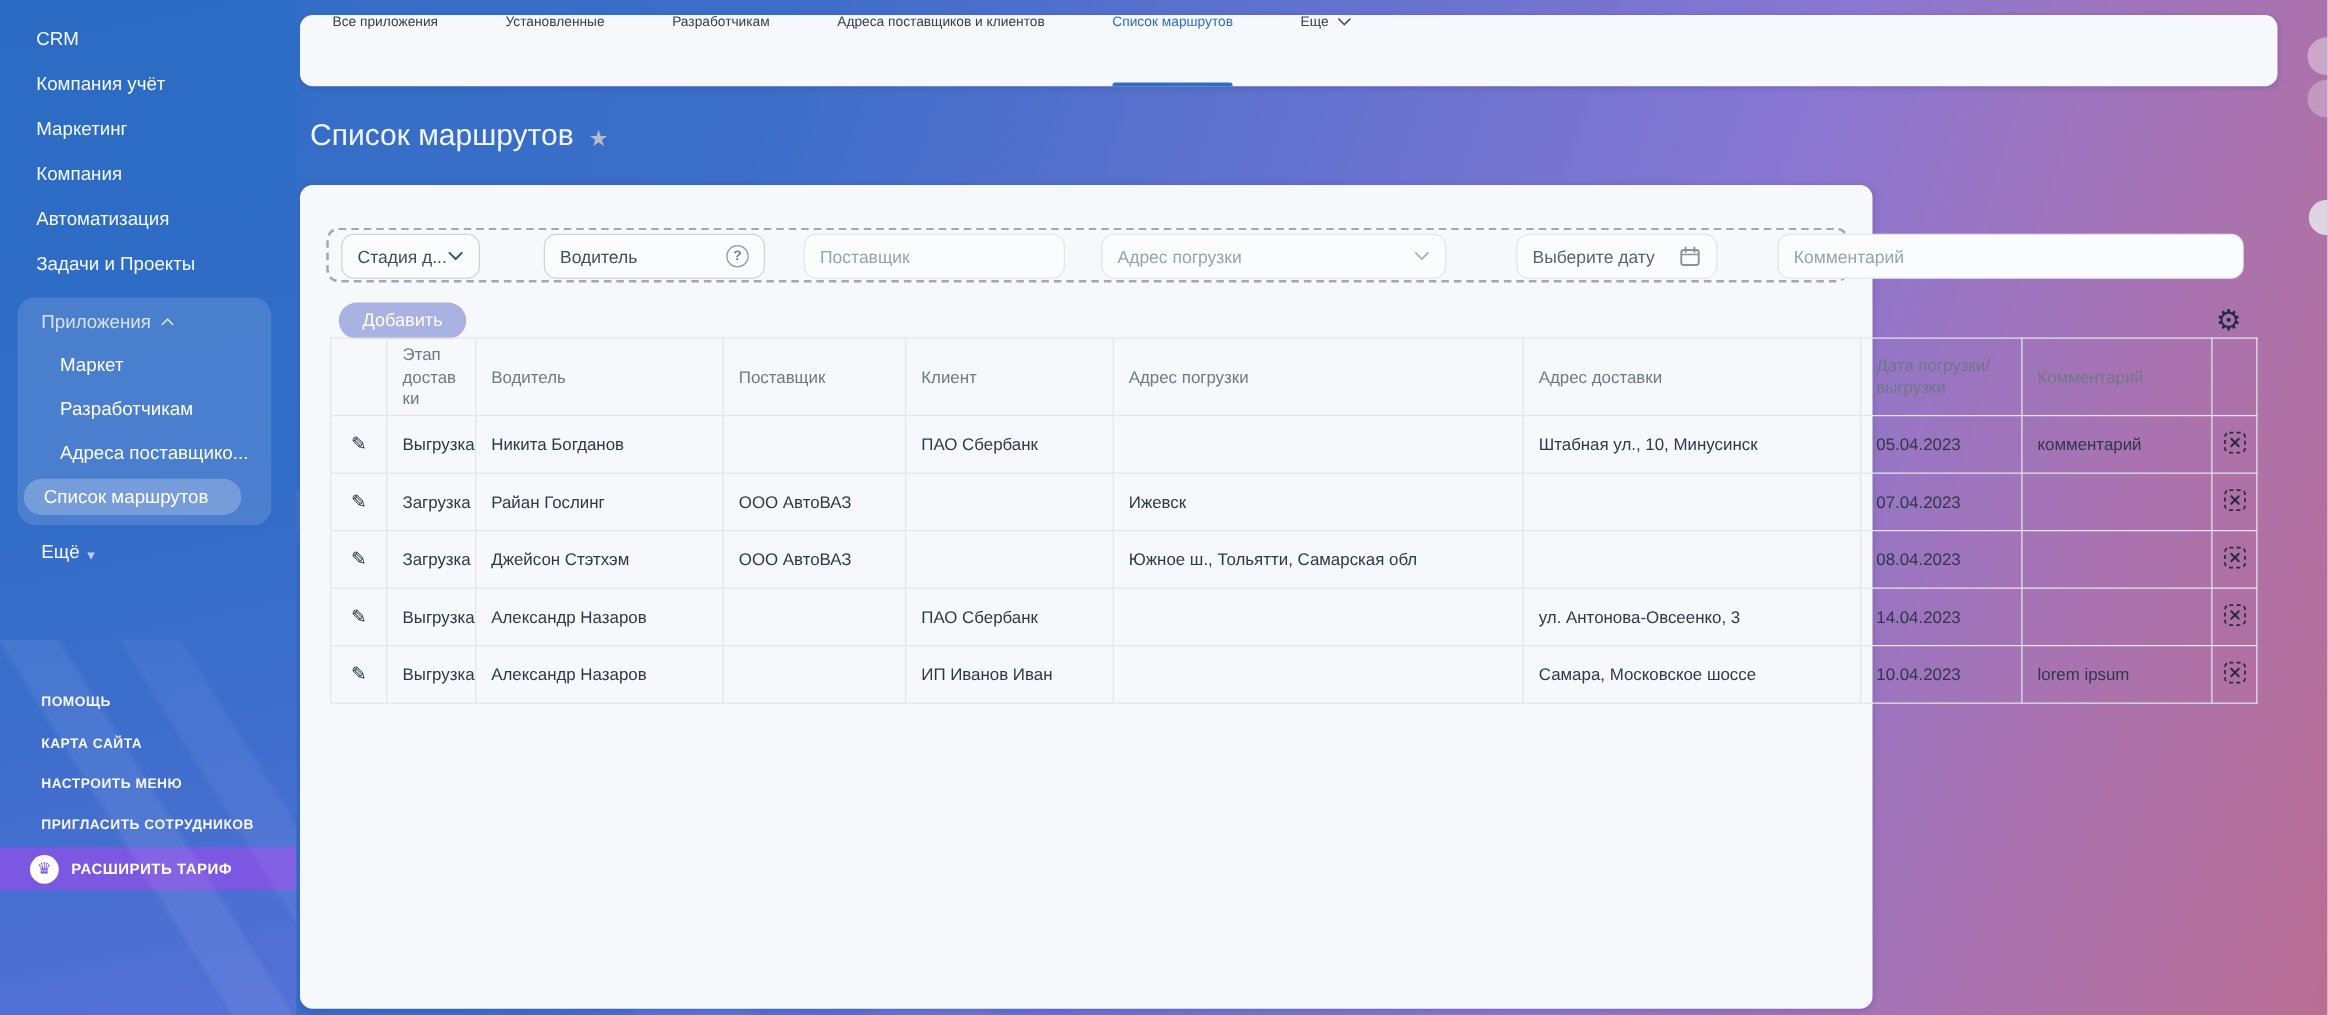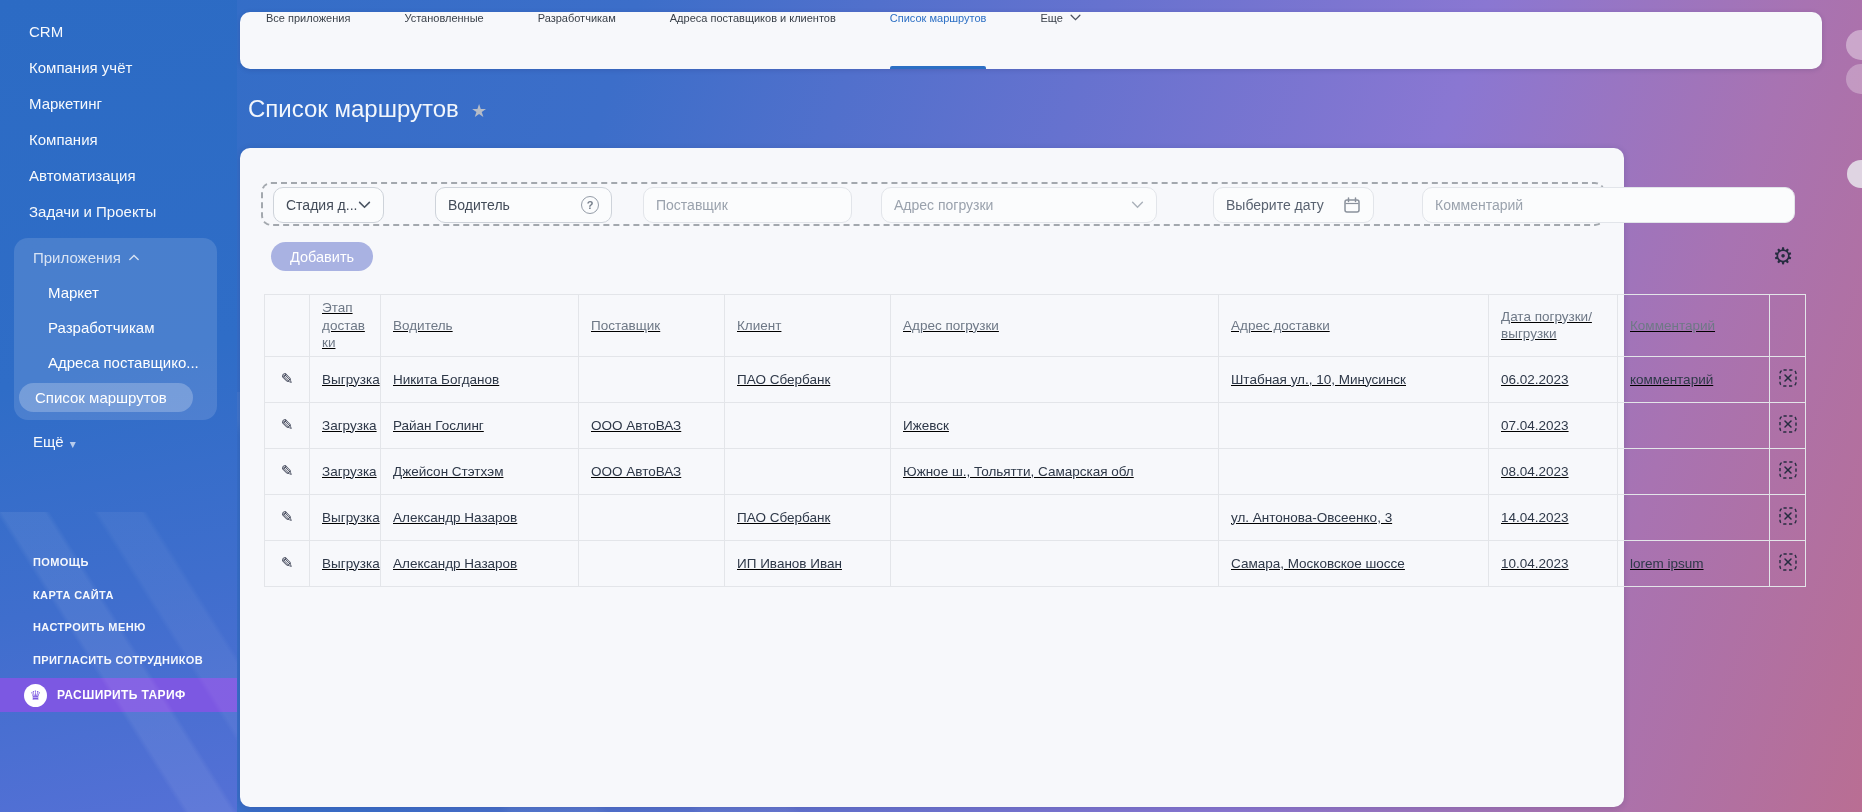--- a/index.html
+++ b/index.html
@@ -58,21 +58,21 @@
   .tab.active::after{ content:""; position:absolute; left:0; right:0; bottom:0; height:3px;
     background:#2c6fc4; border-radius:2px 2px 0 0; }
   .tab .chev{ display:inline-flex; margin-top:2px; color:#4a5160; }
 
   
   .page-title{ position:absolute; left:248px; top:95px; font-size:24px; font-weight:300;
     color:#f2f6fc; display:flex; align-items:center; gap:12px; z-index:2; }
   .page-title .star{ font-size:18px; color:#b6bcc7; cursor:pointer; margin-top:3px; }
 
   
-  .panel{ position:absolute; left:240px; top:148px; width:1384px; height:659px; background:#f7f8fb;
+  .panel{ position:absolute; left:240px; top:148px; width:1258px; height:659px; background:#f7f8fb;
     border-radius:10px; z-index:2; box-shadow:0 1px 6px rgba(30,40,90,.2); }
 
   
   .filterbar{ position:absolute; left:21px; right:19px; top:34px; height:44px;
     border:2px dashed #a3a8ae; border-radius:10px; }
   .pill{ position:absolute; top:3px; height:36px; background:#fbfcfd; border:1px solid #e2e5ea;
     border-radius:10px; display:flex; align-items:center; justify-content:space-between;
     padding:0 12px; font-size:14px; color:#9aa2ad; cursor:pointer; }
   .pill.bordered{ border-color:#ced3da; color:#434c59; }
   .pill input{ border:none; outline:none; background:transparent; font:inherit; width:100%; color:#434c59; }
@@ -88,22 +88,22 @@
     display:flex; align-items:center; justify-content:center; font-size:11px; font-weight:700; color:#747d89; }
   .chev-dark{ color:#4a5462; } .chev-gray{ color:#aab1ba; }
 
   
   .add-btn{ position:absolute; left:31px; top:94px; height:29px; padding:0 19px; border:none;
     border-radius:15px; background:#a9b2e2; color:#fff; font-size:14.5px; font-family:inherit; cursor:pointer; }
   .gear-btn{ position:absolute; left:1527px; top:92px; width:32px; height:32px; border:none; background:transparent;
     font-size:23px; color:#262c40; cursor:pointer; line-height:32px; text-align:center; }
 
   
-  .routes-table{ position:absolute; left:24px; top:146px; width:1539px; border-collapse:collapse;
-    table-layout:fixed; font-size:13.5px;text-decoration:underline; }
+  .routes-table{ position:absolute; left:24px; top:122px; width:1539px; border-collapse:collapse;
+    table-layout:fixed; font-size:13.5px; }
   .routes-table th, .routes-table td{ border:1px solid #e3e5e9; vertical-align:middle; }
   .routes-table th{ height:45px; text-align:left; font-weight:400; color:#6e7886; padding:4px 12px;
     line-height:1.3; overflow-wrap:break-word; }
   .routes-table td{ height:46px; color:#2e3848; padding:0 12px; white-space:nowrap; overflow:hidden; }
   .c-icon{ text-align:center; padding:0 !important; }
   .pencil{ font-size:15px; color:#262c40; cursor:pointer; display:inline-block; }
   .delbtn{ display:inline-flex; cursor:pointer; }
 
   
   .edge-circle{ position:absolute; border-radius:50%; z-index:1; cursor:pointer; }
@@ -276,21 +276,21 @@
     </thead>
     <tbody>
       <tr>
         <td class="c-icon"><span class="pencil">✎</span></td>
         <td>Выгрузка</td>
         <td>Никита Богданов</td>
         <td></td>
         <td>ПАО Сбербанк</td>
         <td></td>
         <td>Штабная ул., 10, Минусинск</td>
-        <td>06.02.2023</td>
+        <td>05.04.2023</td>
         <td>комментарий</td>
         <td class="c-icon"><span class="delbtn">
               <svg width="20" height="20" viewBox="0 0 20 20">
                 <rect x="2" y="2" width="16" height="16" rx="3.5" fill="none" stroke="#262c40" stroke-width="1.4" stroke-dasharray="3.2 2.6"></rect>
                 <line x1="7" y1="7" x2="13" y2="13" stroke="#262c40" stroke-width="1.5" stroke-linecap="round"></line>
                 <line x1="13" y1="7" x2="7" y2="13" stroke="#262c40" stroke-width="1.5" stroke-linecap="round"></line>
               </svg>
             </span></td>
       </tr>
       <tr>

